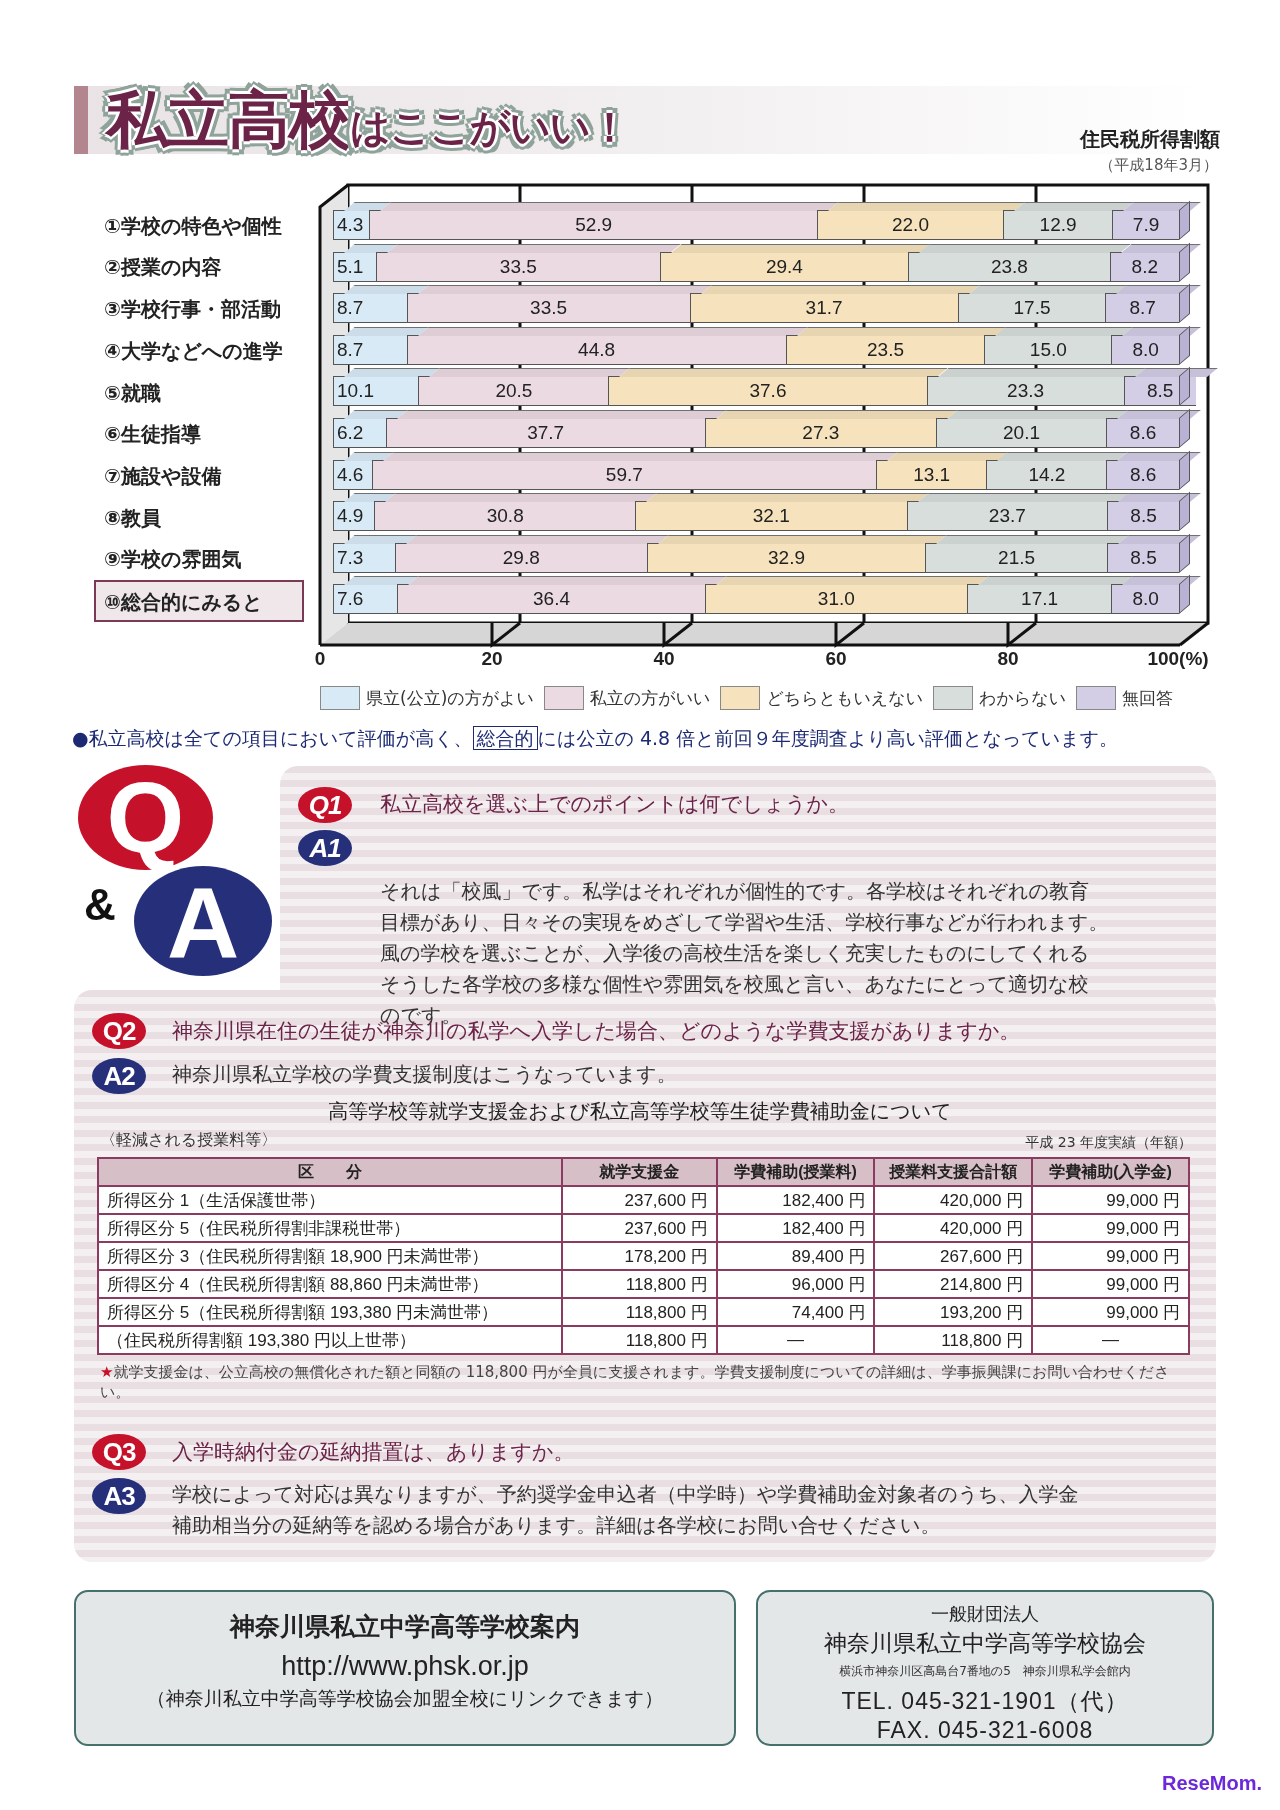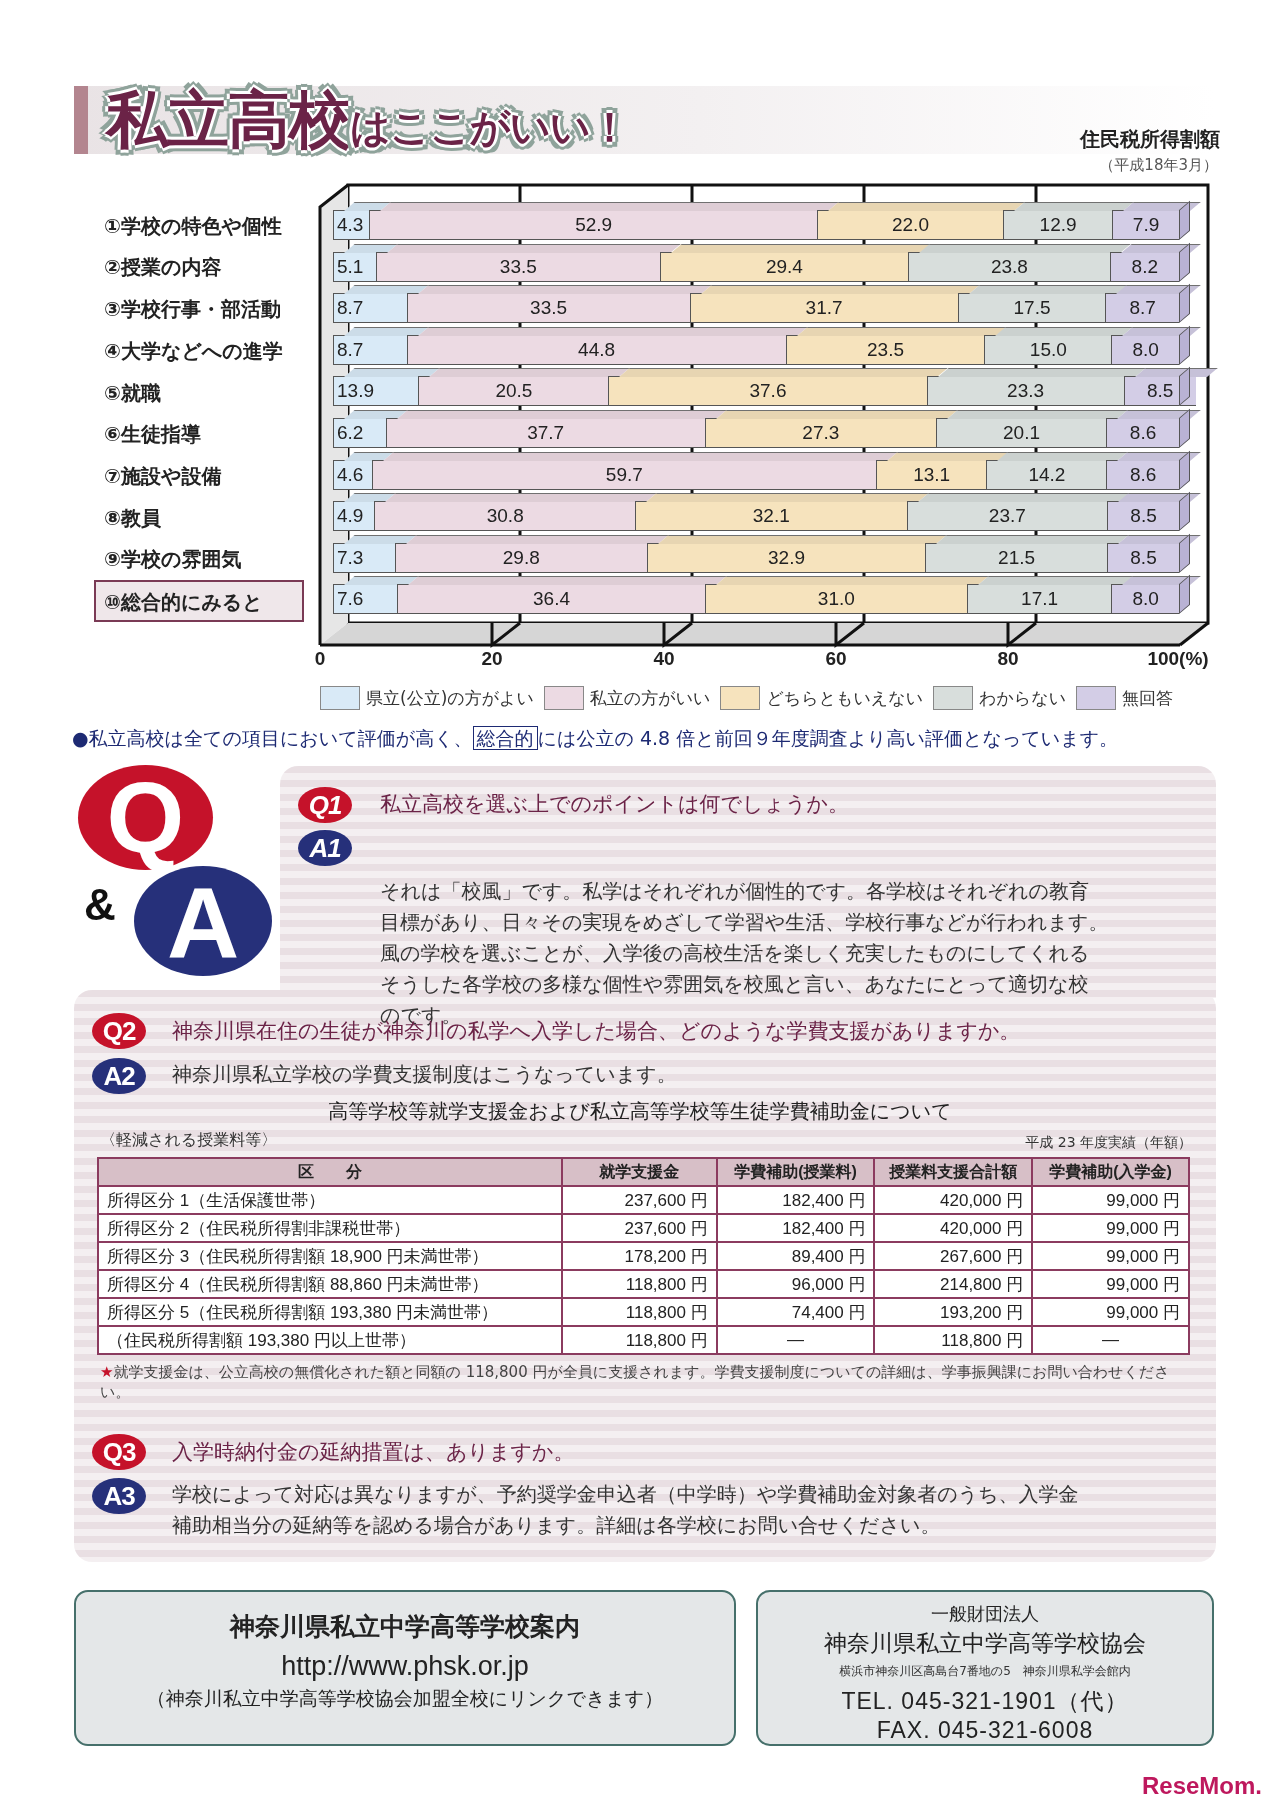--- a/index.html
+++ b/index.html
@@ -74,21 +74,21 @@
   .footer-left { left: 74px; width: 662px; }
   .footer-right { left: 756px; width: 458px; }
   .fl-title { margin-top: 18px; font-size: 25px; font-weight: bold; color: #222; }
   .fl-url { margin-top: 8px; font-size: 27px; color: #222; font-family: "Liberation Sans", sans-serif; }
   .fl-note { margin-top: 4px; font-size: 19px; color: #222; }
   .fr-type { margin-top: 10px; font-size: 18px; color: #222; }
   .fr-name { margin-top: 2px; font-size: 23px; color: #222; }
   .fr-addr { margin-top: 4px; font-size: 12px; color: #333; }
   .fr-tel, .fr-fax { font-size: 23px; color: #222; letter-spacing: 1px; font-family: "Liberation Sans", sans-serif; }
   .fr-tel { margin-top: 6px; }
-  .watermark { position: absolute; right: 18px; top: 1772px; font-size: 24px; font-weight: bold; color: #be185d; font-family: "Liberation Sans", sans-serif; }
+  .watermark { position: absolute; right: 18px; top: 1772px; font-size: 20px; font-weight: bold; color: #6d28d9; font-family: "Liberation Sans", sans-serif; }
 </style>
 </head>
 <body>
 
 <div class="title-band"></div>
 <div class="title-accent"></div>
 <div class="title-main">
   <span class="big">私立高校</span><span class="small">はここがいい！</span>
 </div>
 <div class="survey-title">住民税所得割額</div>
@@ -156,21 +156,21 @@
     </div>
     <div class="bar-row" style="top: 334.8px;">
       <div class="seg s0" style="width: 73.602px;">8.7</div>
       <div class="seg s1" style="width: 379.008px;">44.8</div>
       <div class="seg s2" style="width: 198.81px;">23.5</div>
       <div class="seg s3" style="width: 126.9px;">15.0</div>
       <div class="seg s4" style="width: 67.68px;">8.0</div>
       <div class="seg-end" style="left: 846px; top: 0px;"></div>
     </div>
     <div class="bar-row" style="top: 376.4px;">
-      <div class="seg s0" style="width: 85.446px;">13.9</div>
+      <div class="seg s0" style="width: 85.446px;">10.1</div>
       <div class="seg s1" style="width: 190px;">20.5</div>
       <div class="seg s2" style="width: 318.096px;">37.6</div>
       <div class="seg s3" style="width: 197.118px;">23.3</div>
       <div class="seg s4" style="width: 71.91px;">8.5</div>
       <div class="seg-end" style="left: 846px; top: 0px;"></div>
     </div>
     <div class="bar-row" style="top: 418px;">
       <div class="seg s0" style="width: 52.5045px;">6.2</div>
       <div class="seg s1" style="width: 319.261px;">37.7</div>
       <div class="seg s2" style="width: 231.189px;">27.3</div>
@@ -291,21 +291,21 @@
   </thead>
   <tbody>
     <tr>
       <td>所得区分 1（生活保護世帯）</td>
       <td class="num">237,600 円</td>
       <td class="num">182,400 円</td>
       <td class="num">420,000 円</td>
       <td class="num">99,000 円</td>
     </tr>
     <tr>
-      <td>所得区分 2（住民税所得割非課税世帯）</td>
+      <td>所得区分 5（住民税所得割非課税世帯）</td>
       <td class="num">237,600 円</td>
       <td class="num">182,400 円</td>
       <td class="num">420,000 円</td>
       <td class="num">99,000 円</td>
     </tr>
     <tr>
       <td>所得区分 3（住民税所得割額 18,900 円未満世帯）</td>
       <td class="num">178,200 円</td>
       <td class="num">89,400 円</td>
       <td class="num">267,600 円</td>

